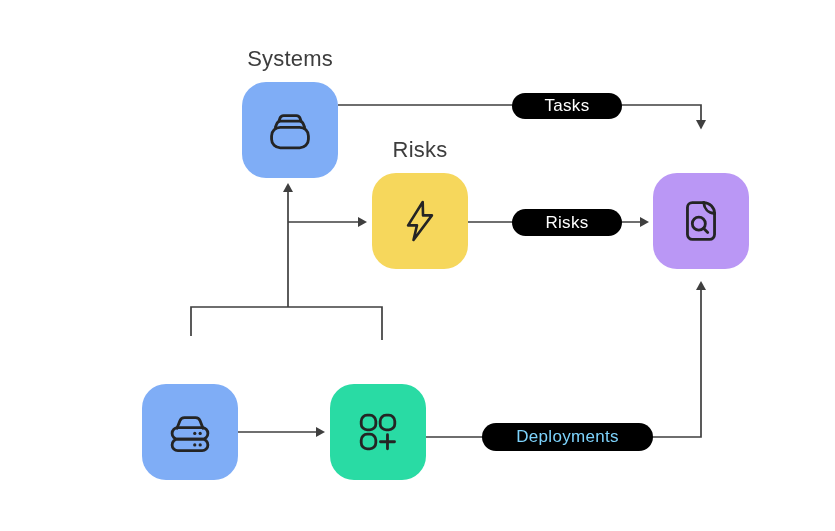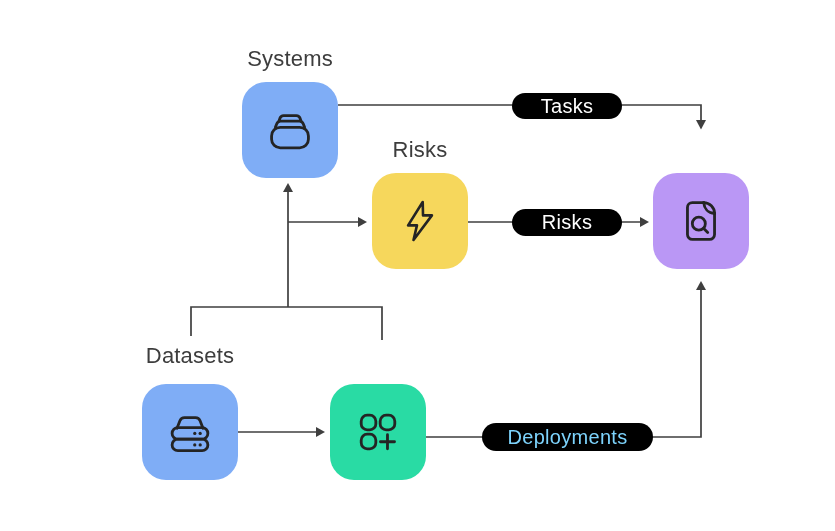--- a/index.html
+++ b/index.html
@@ -37,21 +37,21 @@
   .label-systems{left:290px;top:46px;}
   .label-risks{left:420px;top:137px;}
   .label-evaluations{left:703px;top:137px;}
   .label-datasets{left:190px;top:343px;}
   .label-models{left:378px;top:343px;}
 
   
   .pill{
     position:absolute;border-radius:999px;
     display:flex;align-items:center;justify-content:center;
-    font-size:20px;letter-spacing:.3px;
+    font-size:17px;letter-spacing:.3px;
   }
   .pill-tasks{left:512px;top:93px;width:110px;height:26px;}
   .pill-risks{left:512px;top:209px;width:110px;height:27px;}
   .pill-deployments{left:482px;top:423px;width:171px;height:28px;}
 </style>
 </head>
 <body>
 
 <div class="canvas">
 
@@ -82,21 +82,20 @@
       <path class="head" d="M358 217 V227 L367 222 Z" style="fill: rgb(63, 63, 63);"></path>
     </g>
   </svg>
 
   <div class="pill pill-tasks" style="background-color: rgb(0, 0, 0); color: rgb(255, 255, 255);">Tasks</div>
   <div class="pill pill-risks" style="background-color: rgb(0, 0, 0); color: rgb(255, 255, 255);">Risks</div>
   <div class="pill pill-deployments" style="background-color: rgb(0, 0, 0); color: #7dd3fc;">Deployments</div>
 
   <div class="node-label label-systems" style="color: rgb(61, 61, 61);">Systems</div>
   <div class="node-label label-risks" style="color: rgb(61, 61, 61);">Risks</div>
-  <div class="node-label label-datasets" style="color: rgb(61, 61, 61);">Datasets</div>
 
   <div class="node-box box-systems" style="background-color: rgb(127, 173, 246);">
     <svg viewBox="0 0 48 48" style="stroke: rgb(36, 36, 36);">
       <rect x="7" y="21.5" width="34" height="19" rx="8"></rect>
       <path d="M10.5 21.5 L11.8 18.2 A3.8 3.8 0 0 1 15.3 15.8 H32.7 A3.8 3.8 0 0 1 36.2 18.2 L37.5 21.5"></path>
       <path d="M13.8 15.8 L14.7 13.2 A3.6 3.6 0 0 1 18.1 10.8 H29.9 A3.6 3.6 0 0 1 33.3 13.2 L34.2 15.8"></path>
     </svg>
   </div>
 
   <div class="node-box box-risks" style="background-color: rgb(246, 215, 92);">

